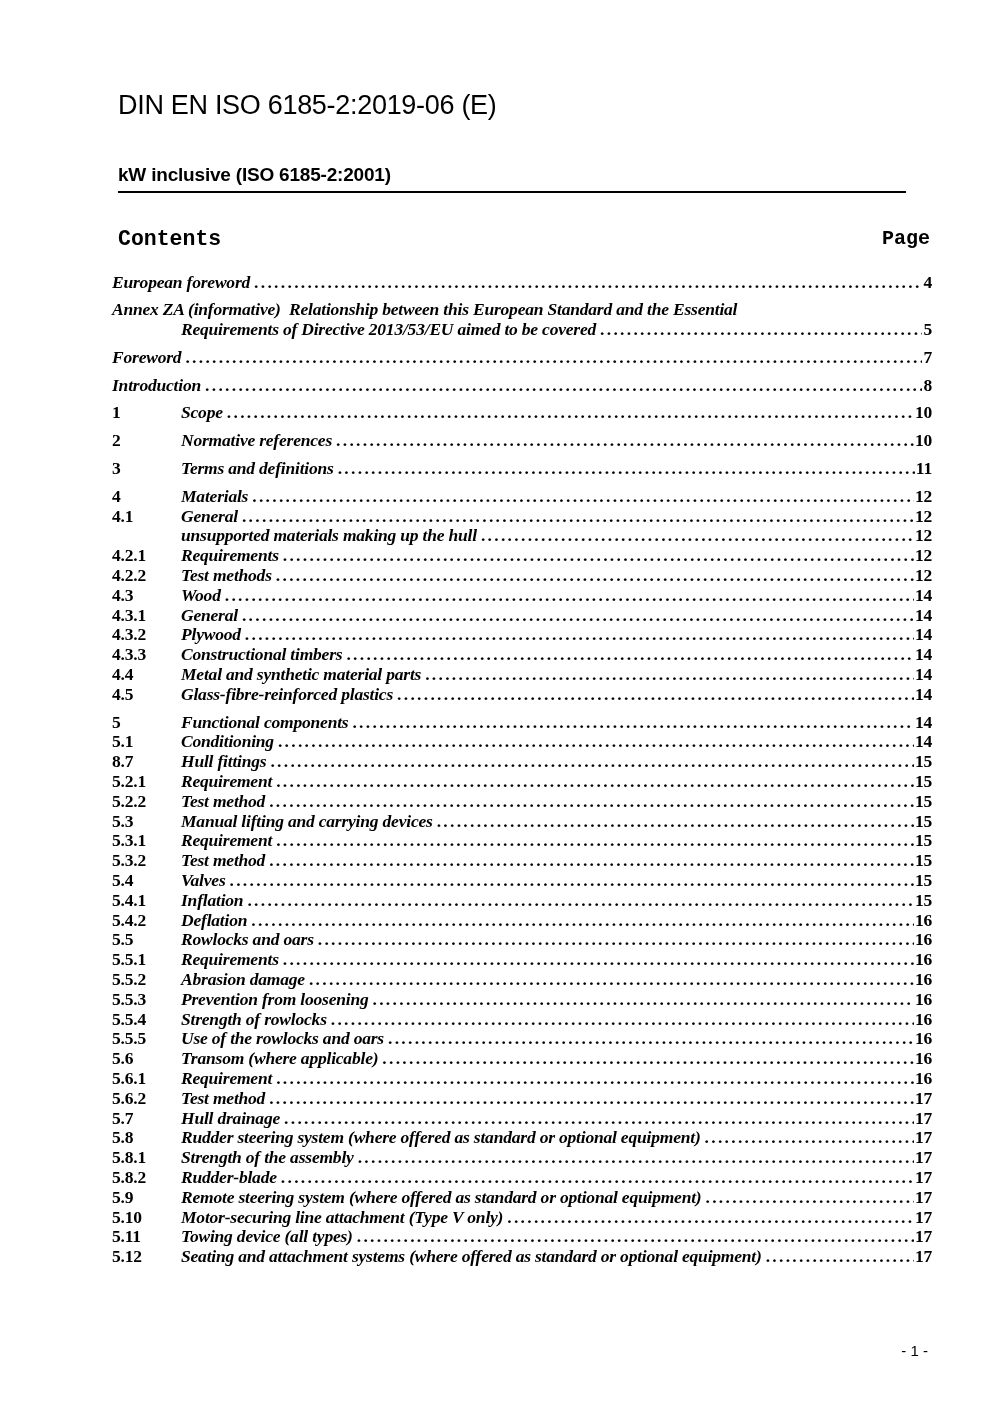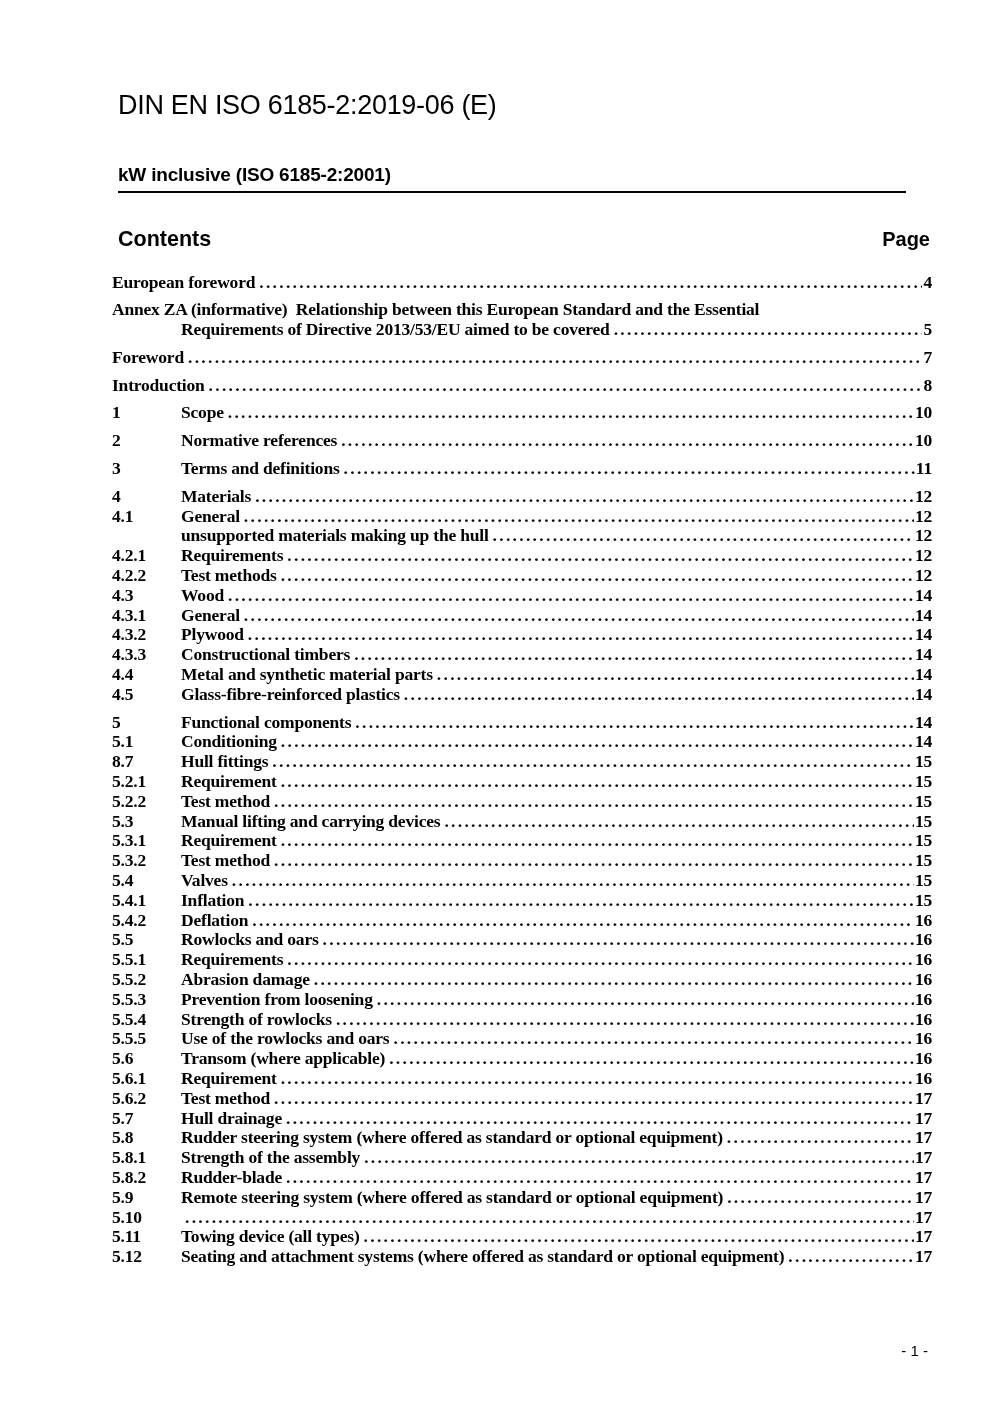--- a/index.html
+++ b/index.html
@@ -15,35 +15,35 @@
     letter-spacing:-0.3px;white-space:nowrap;
   }
   .subtitle{
     margin:44px 0 0 6px;width:788px;
     font-family:"Liberation Sans",sans-serif;
     font-weight:bold;font-size:19px;line-height:21.5px;letter-spacing:-0.2px;
     padding-bottom:5px;border-bottom:2.5px solid #000;
   }
   .subtitle div{white-space:nowrap;}
   .contents-row{
-    display:flex;justify-content:space-between;align-items:flex-end;
+    display:flex;justify-content:space-between;align-items:center;
     margin:34px 0 16px 6px;
-    font-family:Liberation Sans, sans-serif;font-weight:bold;
+    font-family:Liberation Mono, monospace;font-weight:bold;
   }
   .contents-heading{font-size:21.5px;line-height:24px;}
   .page-col{font-size:20px;margin-right:2px;}
   .toc{
     margin-top:22px;
     font-weight:bold;font-size:17.5px;letter-spacing:-0.2px;
   }
   .row{display:flex;align-items:baseline;line-height:19.8px;}
   .row.major{margin-top:8px;}
   .row .num{flex:0 0 69px;}
   .row.cont{padding-left:69px;}
-  .row .title{flex:0 1 auto;white-space:nowrap;}
+  .row .title{flex:0 1 auto;white-space:nowrap;font-style:italic;}
   .row .leader{
     flex:1 1 auto;overflow:hidden;white-space:nowrap;
     margin:0 1px 0 4px;
   }
   .row .leader::after{
     content:"..........................................................................................................................................................................................................................................................................................................";
     letter-spacing:2.3px;
   }
   .row .pg{flex:0 0 auto;text-align:right;}
   .footer{
@@ -319,20 +319,21 @@
         <span class="pg">17</span>
       </div>
       <div class="row">
         <span class="num">5.9</span>
         <span class="title">Remote steering system (where offered as standard or optional equipment)</span>
         <span class="leader"></span>
         <span class="pg">17</span>
       </div>
       <div class="row">
         <span class="num">5.10</span>
+        <span class="title">Motor-securing line attachment (Type V only)</span>
         <span class="leader"></span>
         <span class="pg">17</span>
       </div>
       <div class="row">
         <span class="num">5.11</span>
         <span class="title">Towing device (all types)</span>
         <span class="leader"></span>
         <span class="pg">17</span>
       </div>
       <div class="row">

